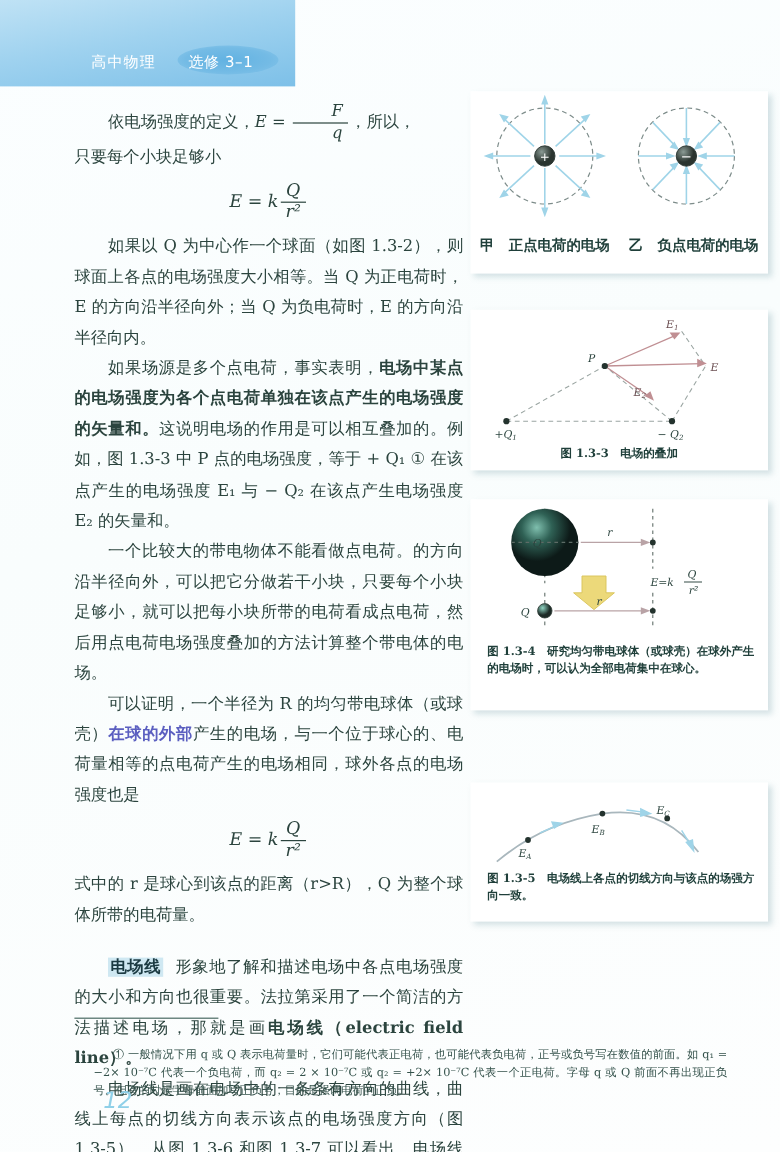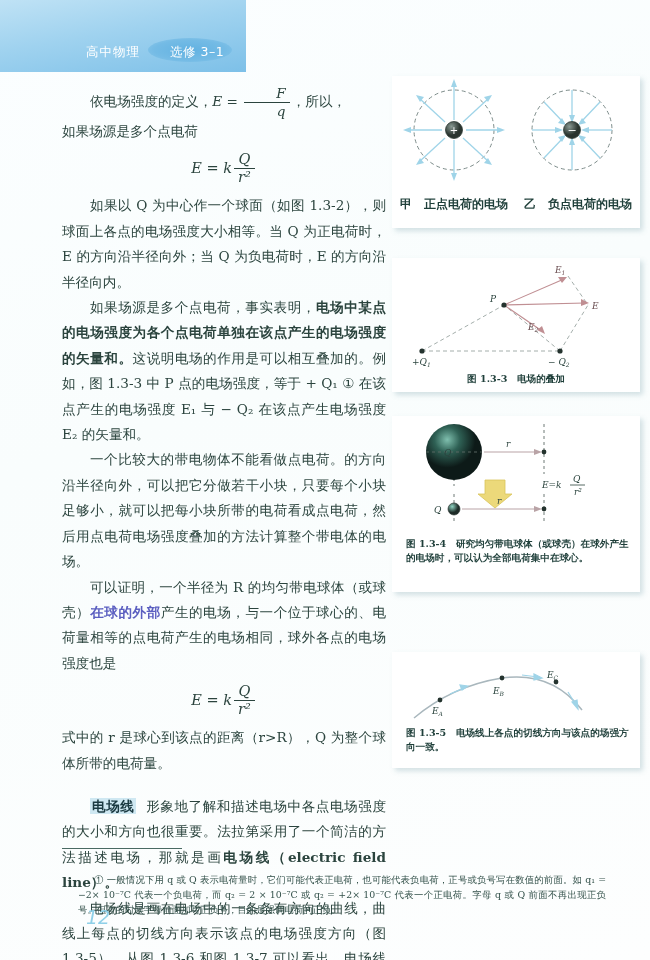--- a/index.html
+++ b/index.html
@@ -15,32 +15,32 @@
 
   
   .banner{
     position:absolute;left:0;top:0;width:246px;height:72px;
     background:linear-gradient(170deg,#bfe2f5 0%,#9fd2ef 45%,#7dc0e8 100%);
   }
   .banner-inner{
     position:absolute;left:0;top:0;width:246px;height:72px;
   }
   .banner-title{
-    position:absolute;left:86px;top:44px;
+    position:absolute;left:76px;top:44px;
     font-size:12.5px;color:#ffffff;letter-spacing:1px;
     font-family:"DejaVu Sans","Liberation Sans",sans-serif;
     white-space:nowrap;
   }
   .banner-pill{
     position:absolute;left:148px;top:38px;width:84px;height:24px;
     background:radial-gradient(ellipse at 50% 50%,#62b2e2 0%,#74bbe5 60%,rgba(130,196,233,0) 100%);
     border-radius:50%;
   }
   .banner-pill-label{
-    position:absolute;left:170px;top:44px;
+    position:absolute;left:157px;top:44px;
     font-size:12.5px;color:#ffffff;letter-spacing:0.5px;
     font-family:"DejaVu Sans","Liberation Sans",sans-serif;
     white-space:nowrap;
   }
 
   
   .col{
     position:absolute;left:62px;top:86px;width:324px;
     font-size:13.6px;line-height:25.4px;
     text-align:justify;
@@ -109,21 +109,21 @@
   </div>
   <div class="banner-pill"></div>
   <div class="banner-title">高中物理</div>
   <div class="banner-pill-label">选修 3–1</div>
 
   <div class="col">
 
     <p class="ind">
       <span>依电场强度的定义，</span><span class="it">E&nbsp;=&nbsp;<span class="frac"><span class="num">F</span><span class="den">q</span></span></span><span>，所以，</span>
     </p>
-    <p>如果场源是多个点电荷</p>
+    <p>只要每个小块足够小</p>
 
     <div class="formula">
       <span>E = k</span><span class="frac"><span class="num">Q</span><span class="den">r²</span></span>
     </div>
 
     <p class="ind">如果以 Q 为中心作一个球面（如图 1.3-2），则球面上各点的电场强度大小相等。当 Q 为正电荷时，E 的方向沿半径向外；当 Q 为负电荷时，E 的方向沿半径向内。</p>
 
     <p class="ind">
       <span>如果场源是多个点电荷，事实表明，</span><span class="bold">电场中某点的电场强度为各个点电荷单独在该点产生的电场强度的矢量和。</span><span>这说明电场的作用是可以相互叠加的。例如，图 1.3-3 中 P 点的电场强度，等于 + Q₁ ① 在该点产生的电场强度 E₁ 与 − Q₂ 在该点产生电场强度 E₂ 的矢量和。</span>
     </p>

